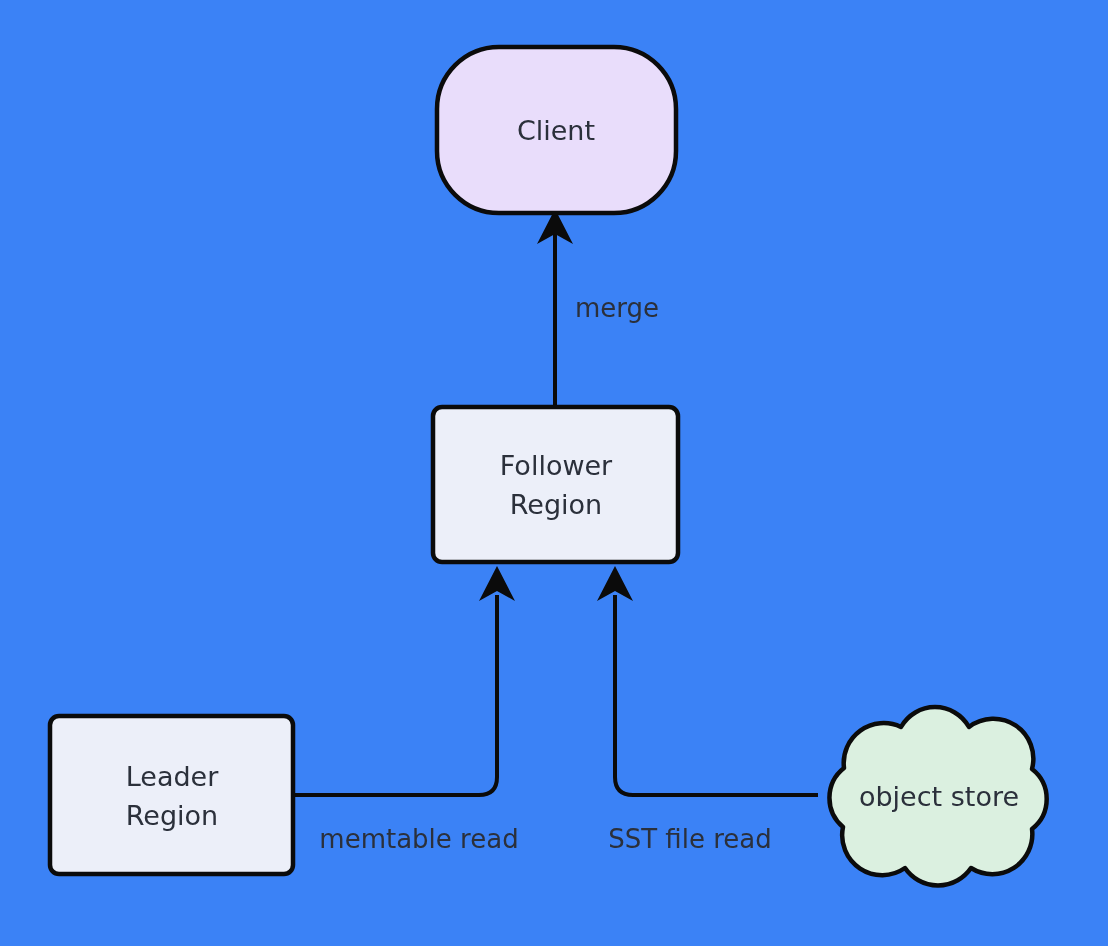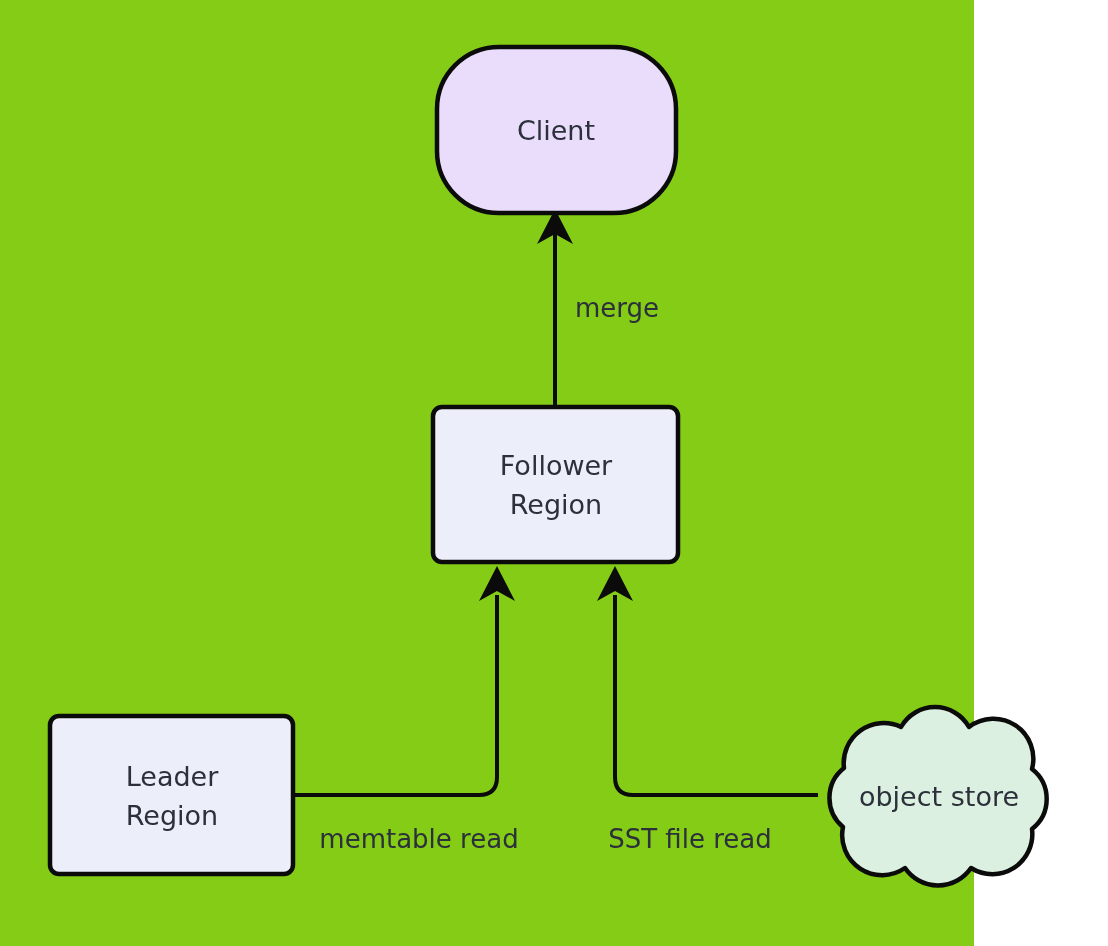--- a/index.html
+++ b/index.html
@@ -9,23 +9,23 @@
     background: #ffffff;
   }
   body {
     width: 1108px;
     height: 946px;
     font-family: "DejaVu Sans", "Liberation Sans", sans-serif;
     overflow: hidden;
   }
   #diagram-root {
     position: relative;
-    width: 974px;
+    width: 1108px;
     height: 946px;
-    background: #84cc16;
+    background: #3b82f6;
   }
   svg.diagram-canvas {
     position: absolute;
     left: 0;
     top: 0;
     width: 1108px;
     height: 946px;
     display: block;
   }
   .node-label {

